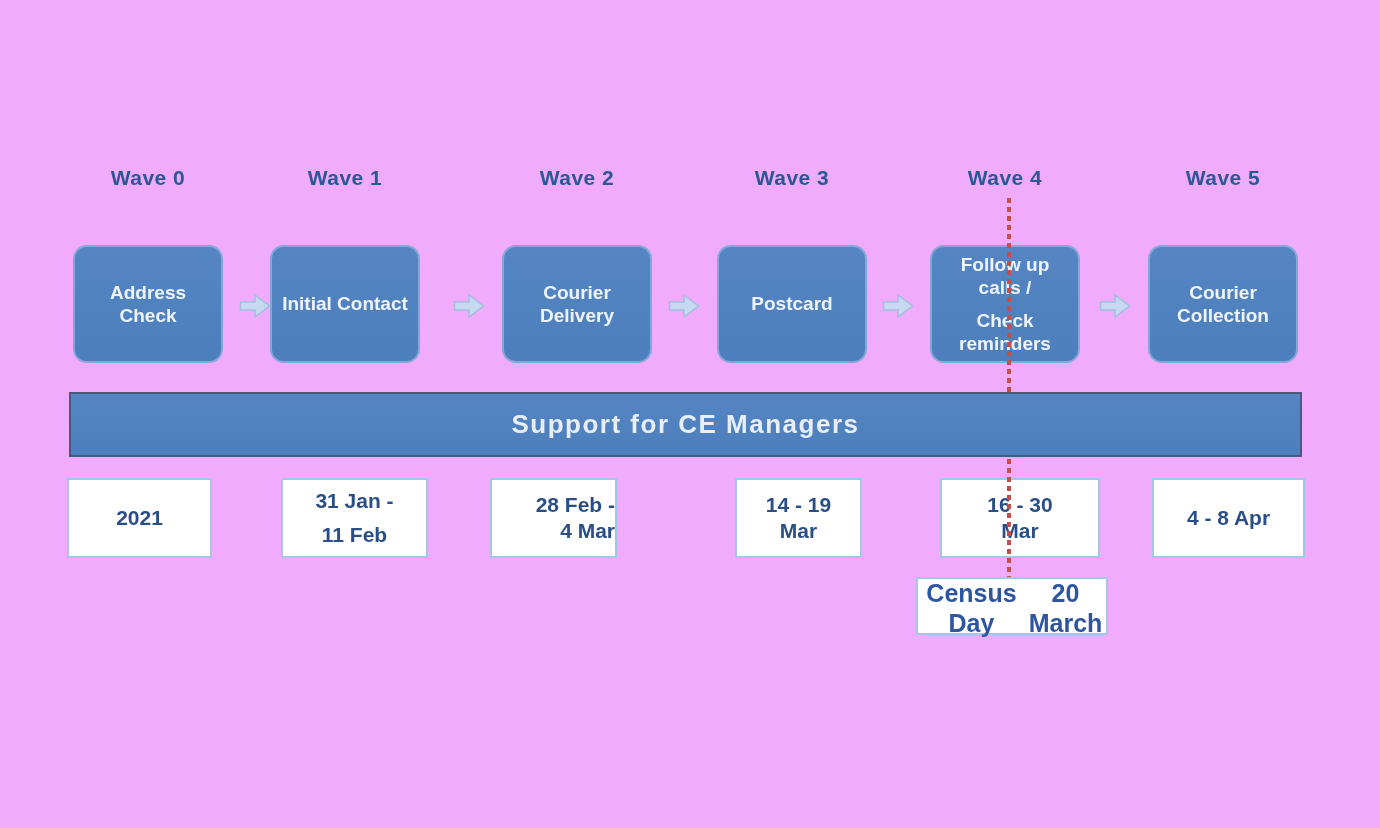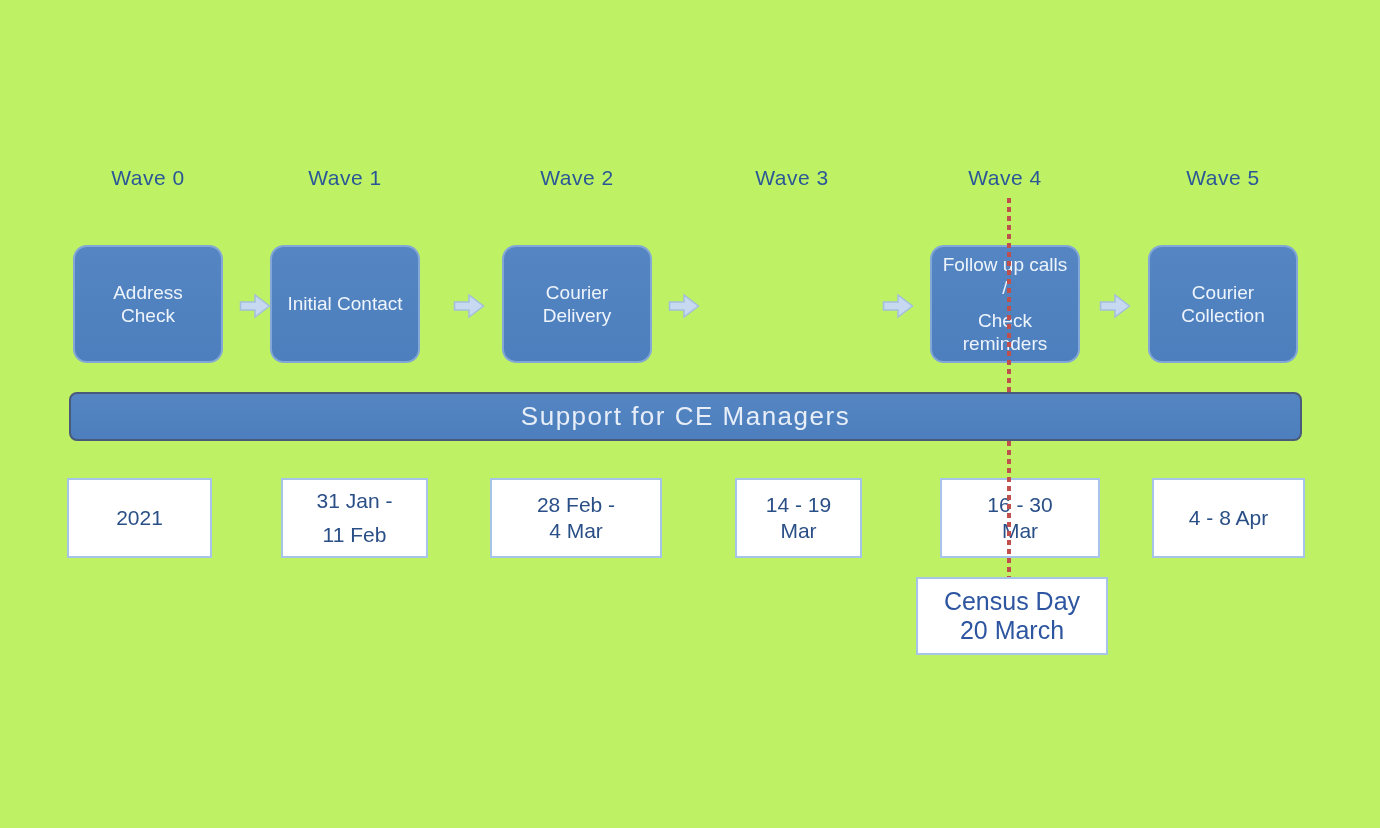--- a/index.html
+++ b/index.html
@@ -1,18 +1,18 @@
 <!DOCTYPE html>
 <html style="--box-fill: #4d7ebd; --box-border: #83a7d6; --box-text: #eef4fb; --support-fill: #4d7ebd; --support-border: #4a5a7a; --wave-label-text: #2b5797; --date-text: #2a4f87; --date-border: #a5c4e7; --census-text: #2d55a0; --arrow-fill: #c6d9f0; --arrow-stroke: #a3bedd; --census-line: #c0504d;"><head>
 <meta charset="utf-8">
 <style>
   html,body{margin:0;padding:0;background:#ffffff;}
   .canvas{
-    position:relative;width:1380px;height:828px;background:#bef264;overflow:hidden;
-    font-family:"Liberation Sans",sans-serif;font-weight:400;
+    position:relative;width:1380px;height:828px;background:#f0abfc;overflow:hidden;
+    font-family:"Liberation Sans",sans-serif;font-weight:700;
   }
   
   .c0{left:73px;}  .c1{left:270px;} .c2{left:502px;}
   .c3{left:717px;} .c4{left:930px;} .c5{left:1148px;}
 
   .wave-label{
     position:absolute;top:166px;width:150px;text-align:center;
     font-size:21px;letter-spacing:.5px;color:var(--wave-label-text,#2b5797);
   }
   .process-box{
@@ -24,42 +24,42 @@
     padding:4px 10px;z-index:1;
   }
   .process-box span{display:block;}
   .step-line2:not(:empty){margin-top:9px;}
 
   .arrow{position:absolute;top:293px;width:32px;height:26px;z-index:1;}
   .arrow path{fill:var(--arrow-fill,#c6d9f0);stroke:var(--arrow-stroke,#a3bedd);stroke-width:1.5;}
   .a0{left:239px;} .a1{left:453px;} .a2{left:668px;} .a3{left:882px;} .a4{left:1099px;}
 
   .support-bar{
-    position:absolute;left:69px;top:392px;width:1233px;height:49px;box-sizing:border-box;
+    position:absolute;left:69px;top:392px;width:1233px;height:65px;box-sizing:border-box;
     background:linear-gradient(to bottom,#5586c3,var(--support-fill,#4d7ebd));
-    border:2px solid var(--support-border,#4a5a7a);border-radius:8px;
+    border:2px solid var(--support-border,#4a5a7a);border-radius:0;
     display:flex;align-items:center;justify-content:center;
     color:#e7eef8;font-size:26px;letter-spacing:1.5px;z-index:3;
   }
 
   .date-box{
     position:absolute;top:478px;height:80px;box-sizing:border-box;background:#ffffff;
     border:2px solid var(--date-border,#a5c4e7);
     display:flex;flex-direction:column;justify-content:center;align-items:center;
     text-align:center;color:var(--date-text,#2a4f87);font-size:21px;line-height:1.25;
     z-index:1;
   }
   .date-box span{display:block;}
-  .d0{left:67px;width:145px;}  .d1{left:281px;width:147px;gap:8px;} .d2{left:490px;width:172px;}
+  .d0{left:67px;width:145px;}  .d1{left:281px;width:147px;gap:8px;} .d2{left:490px;width:127px;align-items:flex-end;}
   .d3{left:715px;width:127px;margin-left:20px;} .d4{left:940px;width:160px;} .d5{left:1152px;width:153px;}
 
   .census-box{
-    position:absolute;left:916px;top:577px;width:192px;height:78px;box-sizing:border-box;
+    position:absolute;left:916px;top:577px;width:192px;height:58px;box-sizing:border-box;
     background:#ffffff;border:2px solid var(--date-border,#a5c4e7);
-    display:flex;flex-direction:column;justify-content:center;align-items:center;
+    display:flex;flex-direction:row;justify-content:center;align-items:flex-start;
     text-align:center;color:var(--census-text,#2d55a0);font-size:25px;line-height:1.18;
     z-index:3;
   }
   .census-box span{display:block;}
 
   .census-line{
     position:absolute;left:1007px;top:198px;width:4px;height:380px;z-index:2;
     background:repeating-linear-gradient(to bottom,
       var(--census-line,#c0504d) 0 5px, transparent 5px 9px);
   }
@@ -81,20 +81,24 @@
   <div class="process-box c1">
     <span>Initial Contact</span>
     <span class="step-line2"></span>
   </div>
   <div class="process-box c0">
     <span>Address Check</span>
     <span class="step-line2"></span>
   </div>
   <div class="process-box c2">
     <span>Courier Delivery</span>
+    <span class="step-line2"></span>
+  </div>
+  <div class="process-box c3">
+    <span>Postcard</span>
     <span class="step-line2"></span>
   </div>
   <div class="process-box c4">
     <span>Follow up calls /</span>
     <span class="step-line2">Check reminders</span>
   </div>
   <div class="process-box c5">
     <span>Courier Collection</span>
     <span class="step-line2"></span>
   </div>

